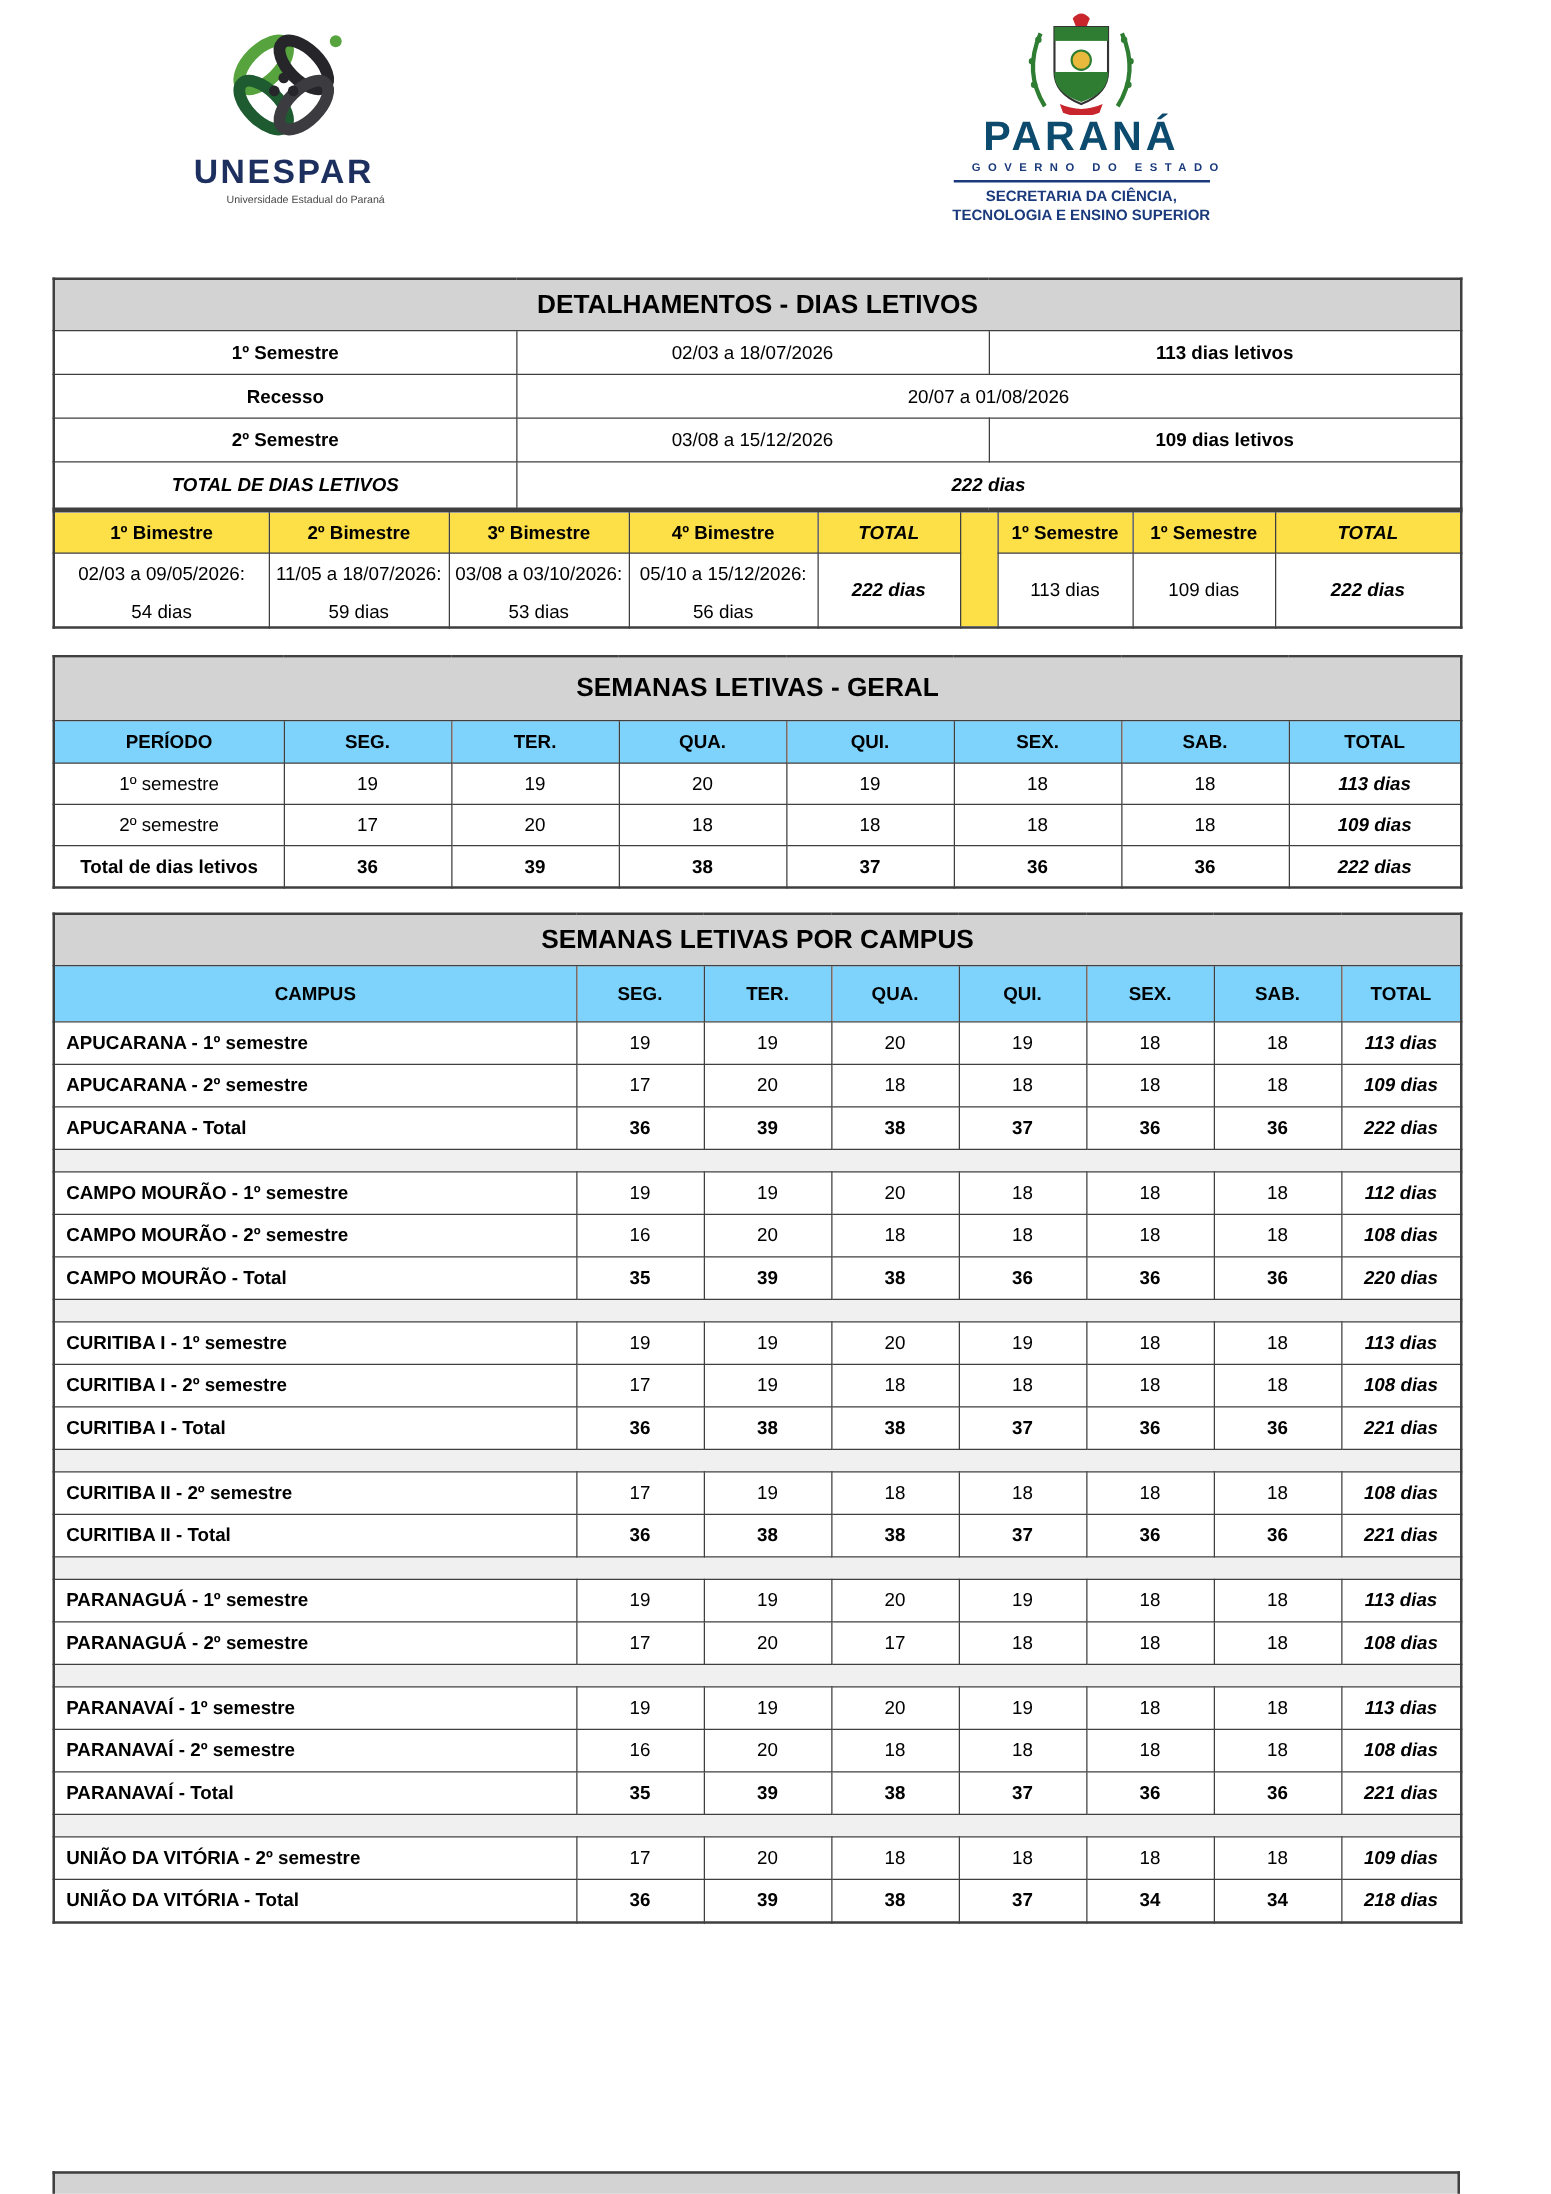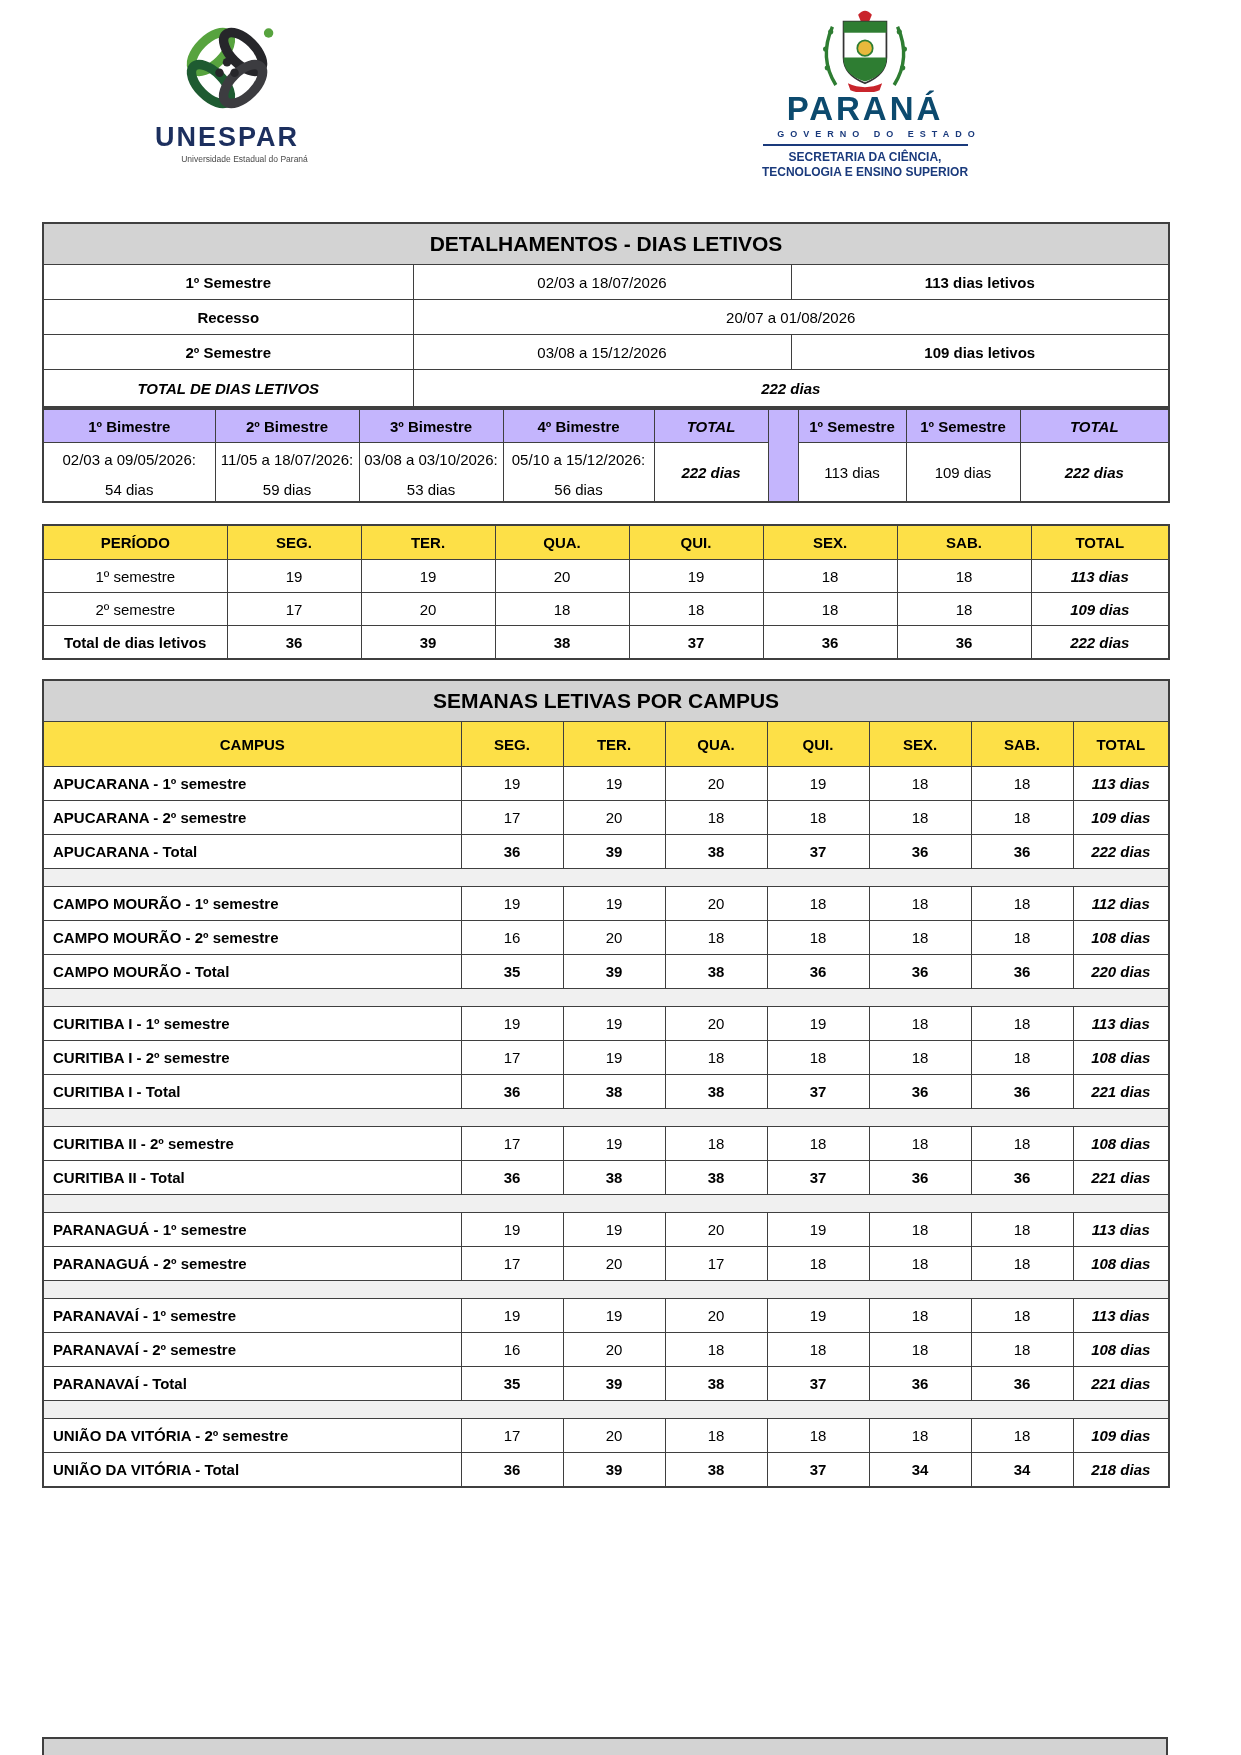--- a/index.html
+++ b/index.html
@@ -21,28 +21,28 @@
   .parana-rule{width:205px;border-top:2px solid #1a3a7c;margin-top:5px;}
   .parana-sec{font-size:12px;font-weight:bold;color:#1a3a7c;text-align:center;line-height:15px;margin-top:4px;}
   
   table.tbl{border-collapse:collapse;width:1126px;table-layout:fixed;border:2px solid #3f3f3f;}
   .tbl td{border:1px solid #3f3f3f;font-size:15px;text-align:center;vertical-align:middle;overflow:hidden;padding:0;}
   tr.title td{background:#d3d3d3;font-weight:bold;font-size:21px;height:40px;}
   .t2 tr.title td{height:50px;}
   .t1 td{height:34px;}
   .t1 tr.last td{height:36px;}
   .t1b{border-top-width:0;}
-  .t1b tr.hdr-row td{height:32px;background:#c4b5fd;font-weight:bold;}
+  .t1b tr.hdr-row td{height:32px;background:#fde047;font-weight:bold;}
   .t1b td.gap{background:#ededed;}
   .t1b tr.data-row td{height:58px;}
   .two-line .l1{line-height:21px;margin-top:4px;}
   .two-line .l2{line-height:21px;margin-top:9px;}
   .t2 td{height:32px;}
   .t3 td{height:33px;}
-  tr.col-hdr td{background:#fde047;font-weight:bold;margin-top:12px;}
+  tr.col-hdr td{background:#7dd3fc;font-weight:bold;margin-top:12px;}
   .t2 tr.col-hdr td{height:33px;}
   .t3 tr.col-hdr td{height:44px;}
   .t3 td.lbl{text-align:left;padding-left:9px;}
   .b{font-weight:bold;}
   .bi{font-weight:bold;font-style:italic;}
   td.tot{font-weight:bold;font-style:italic;}
   td.lbl.b{font-weight:bold;}
   td.val.b{font-weight:bold;}
   tr.spacer td{height:17px;background:#f0f0f0;}
   .t2{margin-top:21px;}
@@ -186,20 +186,23 @@
       <col style="width:184px">
         <col style="width:134px">
         <col style="width:134px">
         <col style="width:134px">
       <col style="width:134px">
         <col style="width:134px">
         <col style="width:134px">
         <col style="width:138px">
     </colgroup>
     <tbody>
+        <tr class="title">
+      <td colspan="8">SEMANAS LETIVAS - GERAL</td>
+    </tr>
     <tr class="col-hdr">
           <td>PERÍODO</td>
           <td>SEG.</td>
           <td>TER.</td>
           <td>QUA.</td>
           <td>QUI.</td>
           <td>SEX.</td>
           <td>SAB.</td>
           <td>TOTAL</td>
         </tr>

